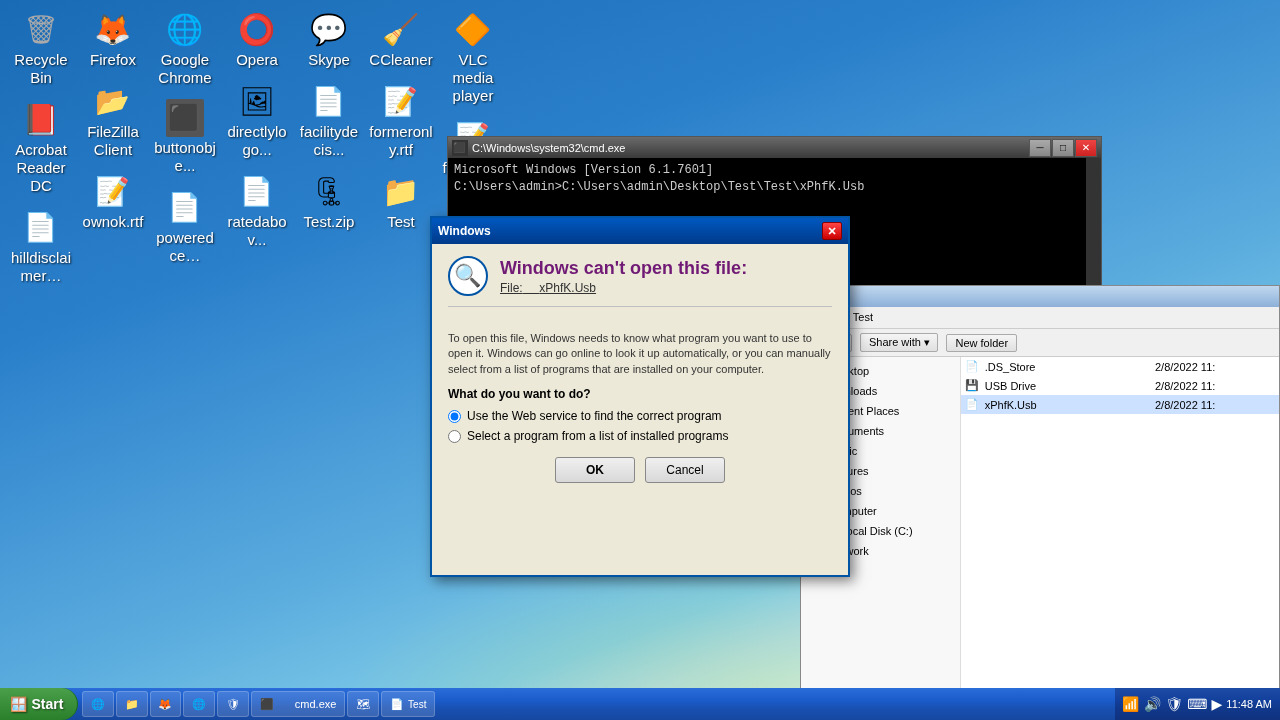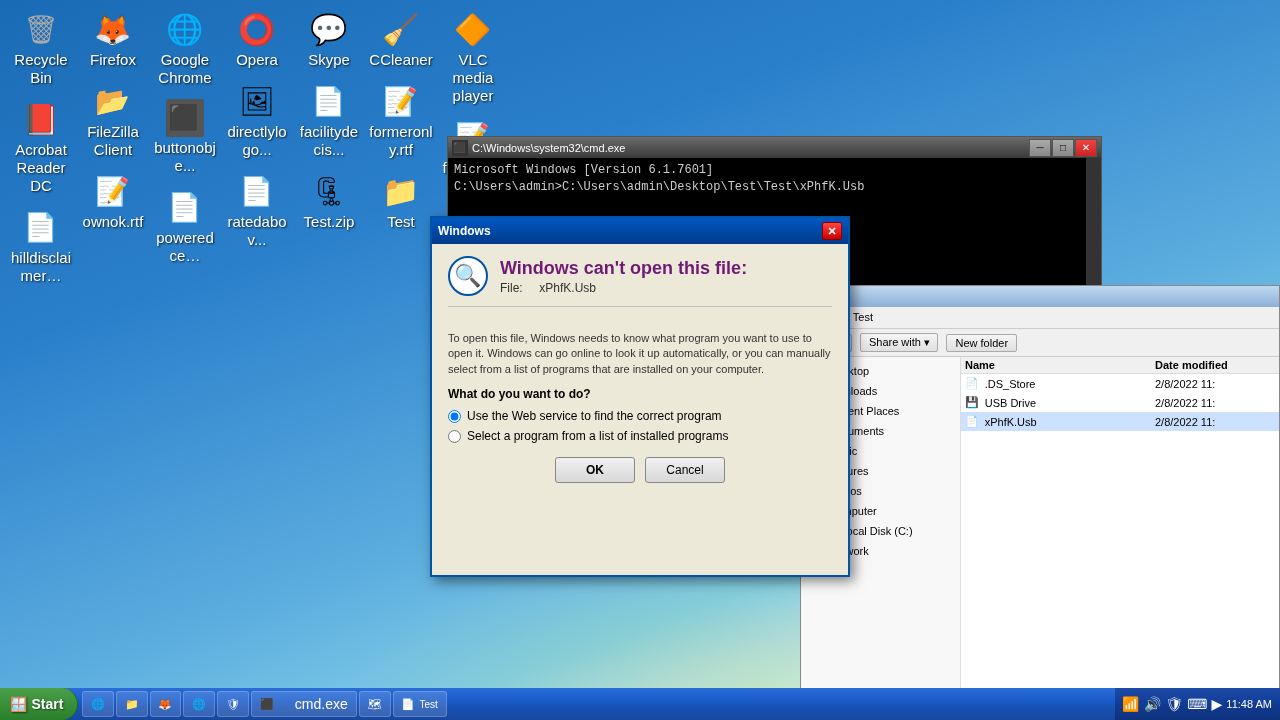--- a/index.html
+++ b/index.html
@@ -309,20 +309,21 @@
     .dialog-title-text {
       font-size: 18px;
       font-weight: bold;
       color: #701a75;
     }
 
     .dialog-file-line {
       font-size: 12px;
       color: #333;
       margin-top: 2px;
+      text-decoration: underline;
     }
 
     .dialog-desc {
       font-size: 11px;
       color: #333;
       margin-bottom: 10px;
       line-height: 1.4;
       border-top: 1px solid #c0c0c0;
       padding-top: 24px;
     }
@@ -642,24 +643,20 @@
           <span class="sidebar-icon">💾</span>
           <span>Local Disk (C:)</span>
         </div>
         <div class="sidebar-item">
           <span class="sidebar-icon">🌐</span>
           <span>Network</span>
         </div>
       </div>
 
       <div class="explorer-main">
-        <div class="explorer-col-header">
-          <span style="flex:1;">Name</span>
-          <span style="width:120px;">Date modified</span>
-        </div>
         <div class="explorer-file-row">
           <span>📄</span>
           <span style="flex:1;">.DS_Store</span>
           <span style="width:120px;">2/8/2022 11:</span>
         </div>
         <div class="explorer-file-row">
           <span>💾</span>
           <span style="flex:1;">USB Drive</span>
           <span style="width:120px;">2/8/2022 11:</span>
         </div>
@@ -727,21 +724,21 @@
       <span>🦊</span>
     </div>
     <div class="taskbar-item">
       <span>🌐</span>
     </div>
     <div class="taskbar-item">
       <span>🛡</span>
     </div>
     <div class="taskbar-item">
       <span>⬛</span>
-      <span style="font-size:14px;color:white;padding-left:17px;">cmd.exe</span>
+      <span style="font-size:11px;color:white;padding-left:17px;">cmd.exe</span>
     </div>
     <div class="taskbar-item">
       <span>🗺</span>
     </div>
     <div class="taskbar-item">
       <span>📄</span>
       <span style="font-size:10px;color:white;">Test</span>
     </div>
   </div>
   <div class="taskbar-tray">

